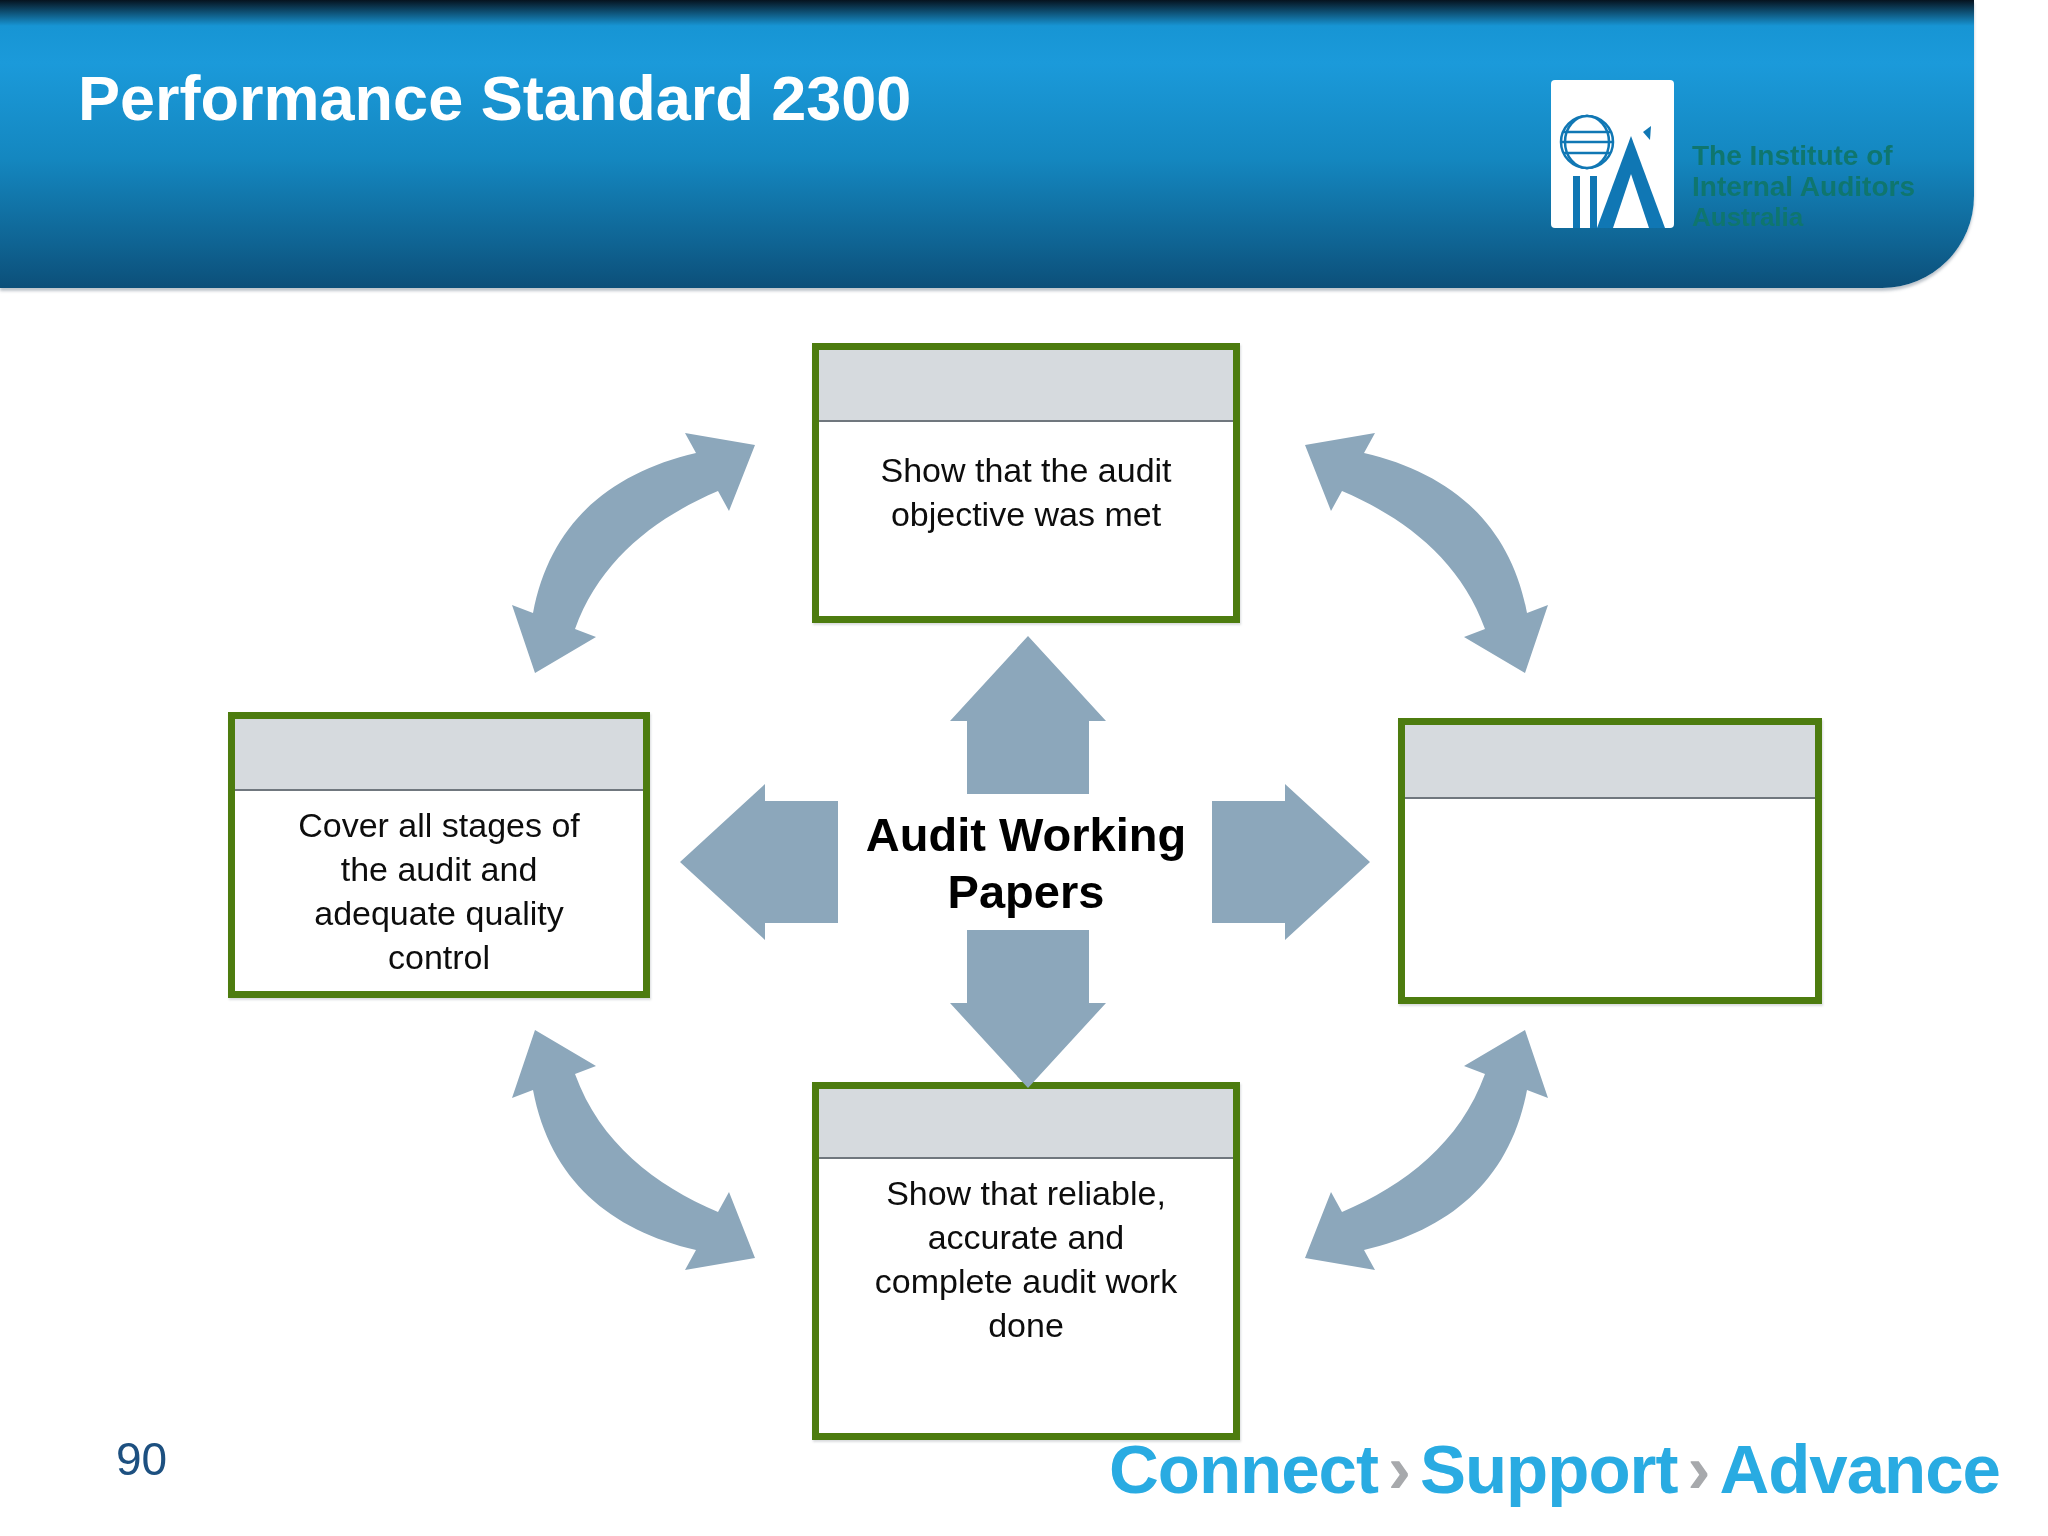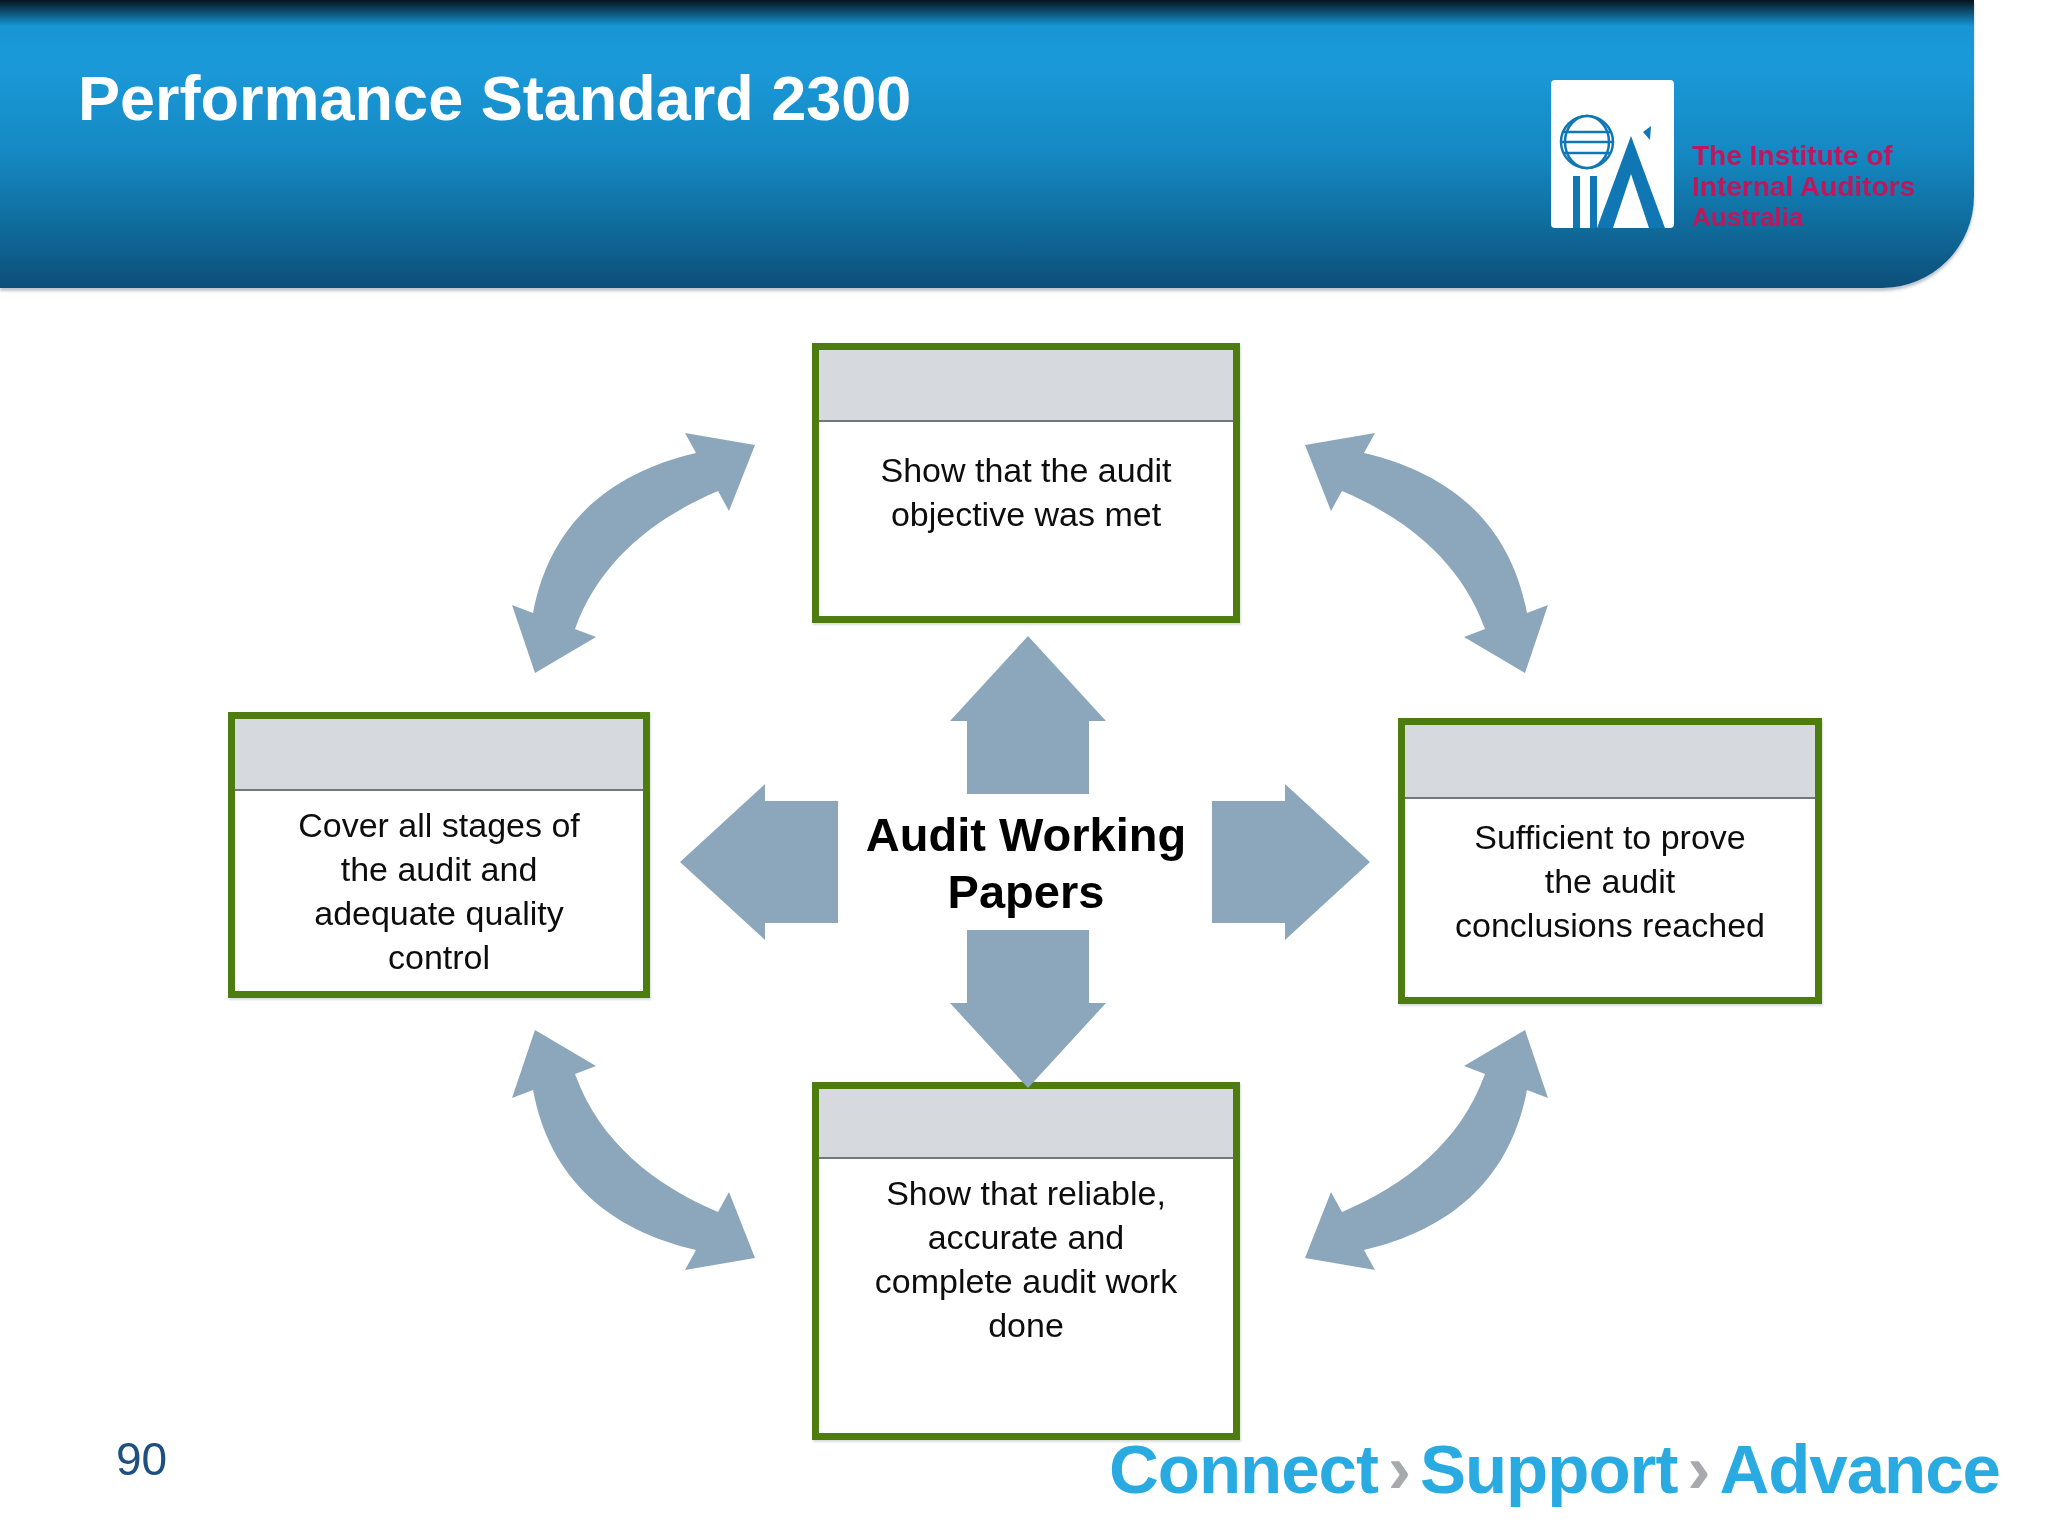--- a/index.html
+++ b/index.html
@@ -12,21 +12,21 @@
     background:linear-gradient(180deg,#06131f 0%,#1795d4 9%,#1b9ada 22%,#1487c0 55%,#0f6392 85%,#0c4f79 100%);
     border-bottom-right-radius:92px;
     box-shadow:0 3px 3px rgba(110,125,140,0.45);
   }
   .title{
     position:absolute;left:78px;top:50px;color:#ffffff;
     font-weight:bold;font-size:63px;line-height:97px;white-space:nowrap;
   }
   
   .logo{position:absolute;left:1551px;top:80px;width:123px;height:148px;}
-  .logo-text{position:absolute;left:1692px;top:140px;color:#be185d;white-space:nowrap;}
+  .logo-text{position:absolute;left:1692px;top:140px;color:#0f766e;white-space:nowrap;}
   .logo-text .l1,.logo-text .l2{font-weight:bold;font-size:28px;line-height:31px;}
   .logo-text .l3{font-weight:700;font-size:26px;line-height:30px;}
 
   
   .dbox{
     position:absolute;background:#ffffff;border:7px solid #4d7c0f;box-sizing:border-box;
     text-align:center;color:#0d0d0d;box-shadow:1px 2px 2px rgba(150,155,160,0.35);
   }
   .dbox .bar{width:100%;background:#d6dade;border-bottom:2px solid #70777e;box-sizing:border-box;}
   .dbox .body{font-size:34px;line-height:44px;}
@@ -111,25 +111,20 @@
     <div class="body">
       <div>Cover all stages of</div>
       <div>the audit and</div>
       <div>adequate quality</div>
       <div>control</div>
     </div>
   </div>
 
   <div class="dbox" id="box-right">
     <div class="bar"></div>
-    <div class="body">
-      <div>Sufficient to prove</div>
-      <div>the audit</div>
-      <div>conclusions reached</div>
-    </div>
   </div>
 
   <div class="dbox" id="box-bottom">
     <div class="bar"></div>
     <div class="body">
       <div>Show that reliable,</div>
       <div>accurate and</div>
       <div>complete audit work</div>
       <div>done</div>
     </div>

